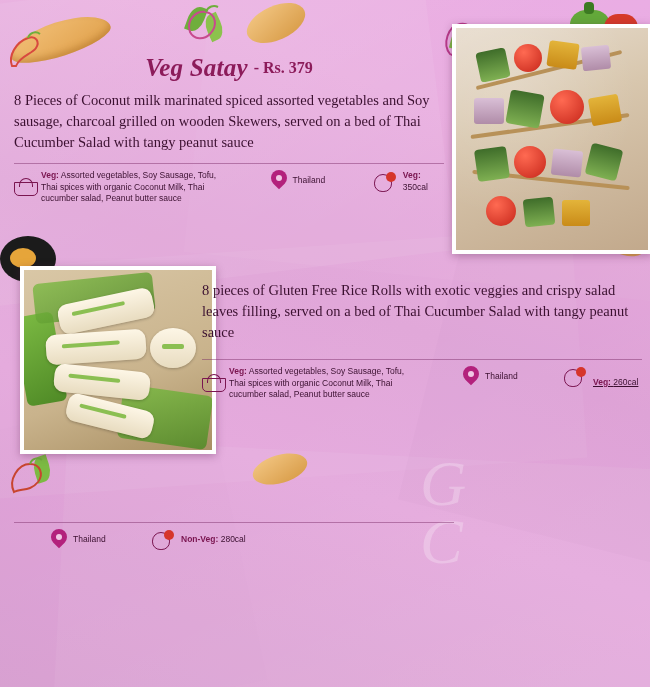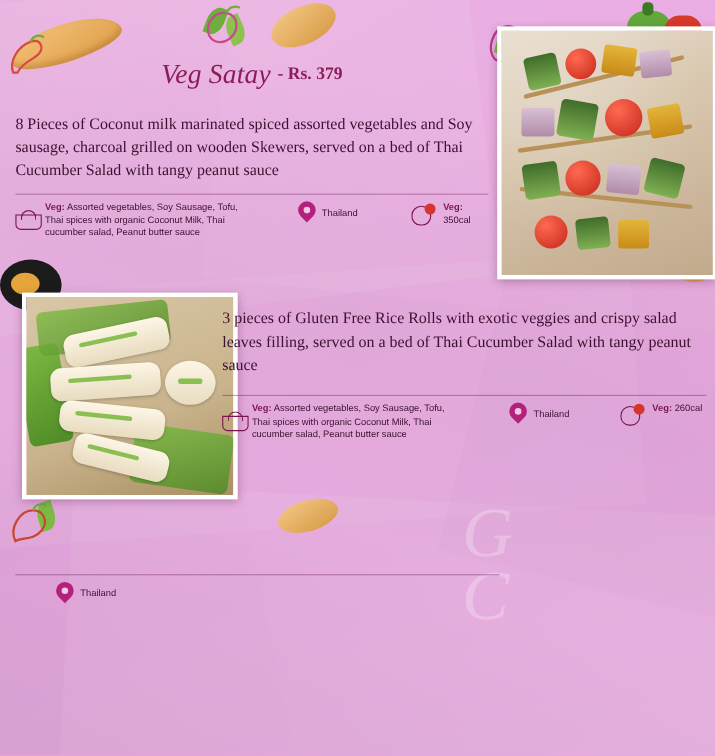--- a/index.html
+++ b/index.html
@@ -74,21 +74,21 @@
   .ppr{background:linear-gradient(180deg,#e3b43a,#c98b18);border-radius:3px;}
   .stick{background:#b89158;height:4px;border-radius:2px;}
 
   
   .roll{position:absolute;background:linear-gradient(180deg,#fdf6e6,#e8dcc0);border-radius:10px;box-shadow:0 1px 3px rgba(0,0,0,.25);}
   .roll i{position:absolute;display:block;background:#8bbf52;border-radius:2px;}
   .greens{position:absolute;background:linear-gradient(160deg,#7cba43,#4f8a26);border-radius:6px;}
 
   
   .item{position:absolute;}
-  .title{font-family:"Liberation Serif",serif;font-weight:400;font-style:italic;color:#8c1b5a;font-size:25px;letter-spacing:.2px;display:inline-block;vertical-align:middle;}
+  .title{font-family:"Liberation Serif",serif;font-weight:700;font-style:italic;color:#8c1b5a;font-size:25px;letter-spacing:.2px;display:inline-block;vertical-align:middle;}
   .price{font-family:"Liberation Serif",serif;font-weight:700;color:#8c1b5a;font-size:16px;display:inline-block;vertical-align:middle;padding-left:6px;}
   .desc{color:#3b1030;font-size:14.5px;line-height:1.45;font-family:"Liberation Serif",serif;}
   .rule{height:1px;background:rgba(120,40,100,.45);margin:10px 0 6px 0;}
 
   .meta{display:flex;align-items:flex-start;gap:10px;font-size:8.5px;color:#3b1030;}
   .meta .cell{display:flex;align-items:center;gap:5px;}
   .meta b{font-weight:700;color:#7a1550;}
   .meta .txt{line-height:1.35;}
 
   .ico{flex:0 0 auto;}
@@ -196,60 +196,64 @@
       <div class="roll" style="left:126px;top:58px;width:46px;height:40px;border-radius:50%;transform:rotate(0deg);">
           <i style="left:12px;top:16px;width:22px;height:5px;"></i>
         </div>
     </div>
   </div>
 
   <div class="item" style="left:14px;top:54px;width:430px;">
     <div style="text-align:center;">
       <span class="title">Veg Satay</span><span class="price">- Rs. 379</span>
     </div>
-    <div class="desc" style="margin-top:21px;">8 Pieces of Coconut milk marinated spiced assorted vegetables and Soy sausage, charcoal grilled on wooden Skewers, served on a bed of Thai Cucumber Salad with tangy peanut sauce</div>
+    <div class="desc" style="margin-top:8px;">8 Pieces of Coconut milk marinated spiced assorted vegetables and Soy sausage, charcoal grilled on wooden Skewers, served on a bed of Thai Cucumber Salad with tangy peanut sauce</div>
     <div class="rule"></div>
     <div class="meta">
       <div class="cell" style="width:218px;">
         <span class="ico i-basket"></span>
         <span class="txt"><b>Veg:</b> <span>Assorted vegetables, Soy Sausage, Tofu, Thai spices with organic Coconut Milk, Thai cucumber salad, Peanut butter sauce</span></span>
       </div>
       <div class="cell" style="width:100px;align-items:center;margin-left:40px;">
         <span class="ico i-pin"></span>
         <span class="txt">Thailand</span>
       </div>
       <div class="cell" style="align-items:center;">
         <span class="ico i-cal"></span>
         <span class="txt"><b>Veg:</b> <span>350cal</span></span>
       </div>
     </div>
   </div>
 
   <div class="item" style="left:202px;top:272px;width:440px;">
-    <div class="desc" style="margin-top:8px;">3 pieces of Gluten Free Rice Rolls with exotic veggies and crispy salad leaves filling, served on a bed of Thai Cucumber Salad with tangy peanut sauce</div>
+    <div class="desc" style="margin-top:8px;">8 pieces of Gluten Free Rice Rolls with exotic veggies and crispy salad leaves filling, served on a bed of Thai Cucumber Salad with tangy peanut sauce</div>
     <div class="rule" style="margin-top:16px;"></div>
     <div class="meta" style="margin-top:6px;">
       <div class="cell" style="width:218px;">
         <span class="ico i-basket"></span>
         <span class="txt"><b>Veg:</b> <span>Assorted vegetables, Soy Sausage, Tofu, Thai spices with organic Coconut Milk, Thai cucumber salad, Peanut butter sauce</span></span>
       </div>
       <div class="cell" style="width:92px;align-items:center;margin-left:32px;">
         <span class="ico i-pin"></span>
         <span class="txt">Thailand</span>
       </div>
-      <div class="cell" style="align-items:flex-start;">
+      <div class="cell" style="align-items:flex-end;text-decoration:underline;">
         <span class="ico i-cal"></span>
         <span class="txt"><b>Veg:</b> <span>260cal</span></span>
       </div>
     </div>
   </div>
 
   <div class="item" style="left:14px;top:486px;width:440px;">
     <div class="rule" style="margin-top:36px;"></div>
     <div class="meta" style="margin-top:6px;">
       <div class="cell" style="width:92px;align-items:center;margin-left:36px;">
         <span class="ico i-pin"></span>
         <span class="txt">Thailand</span>
       </div>
+      <div class="cell" style="align-items:center;">
+        <span class="ico i-cal"></span>
+        <span class="txt"><b>Non-Veg:</b> <span>280cal</span></span>
+      </div>
     </div>
   </div>
 
 </div>
 
 </body></html>

